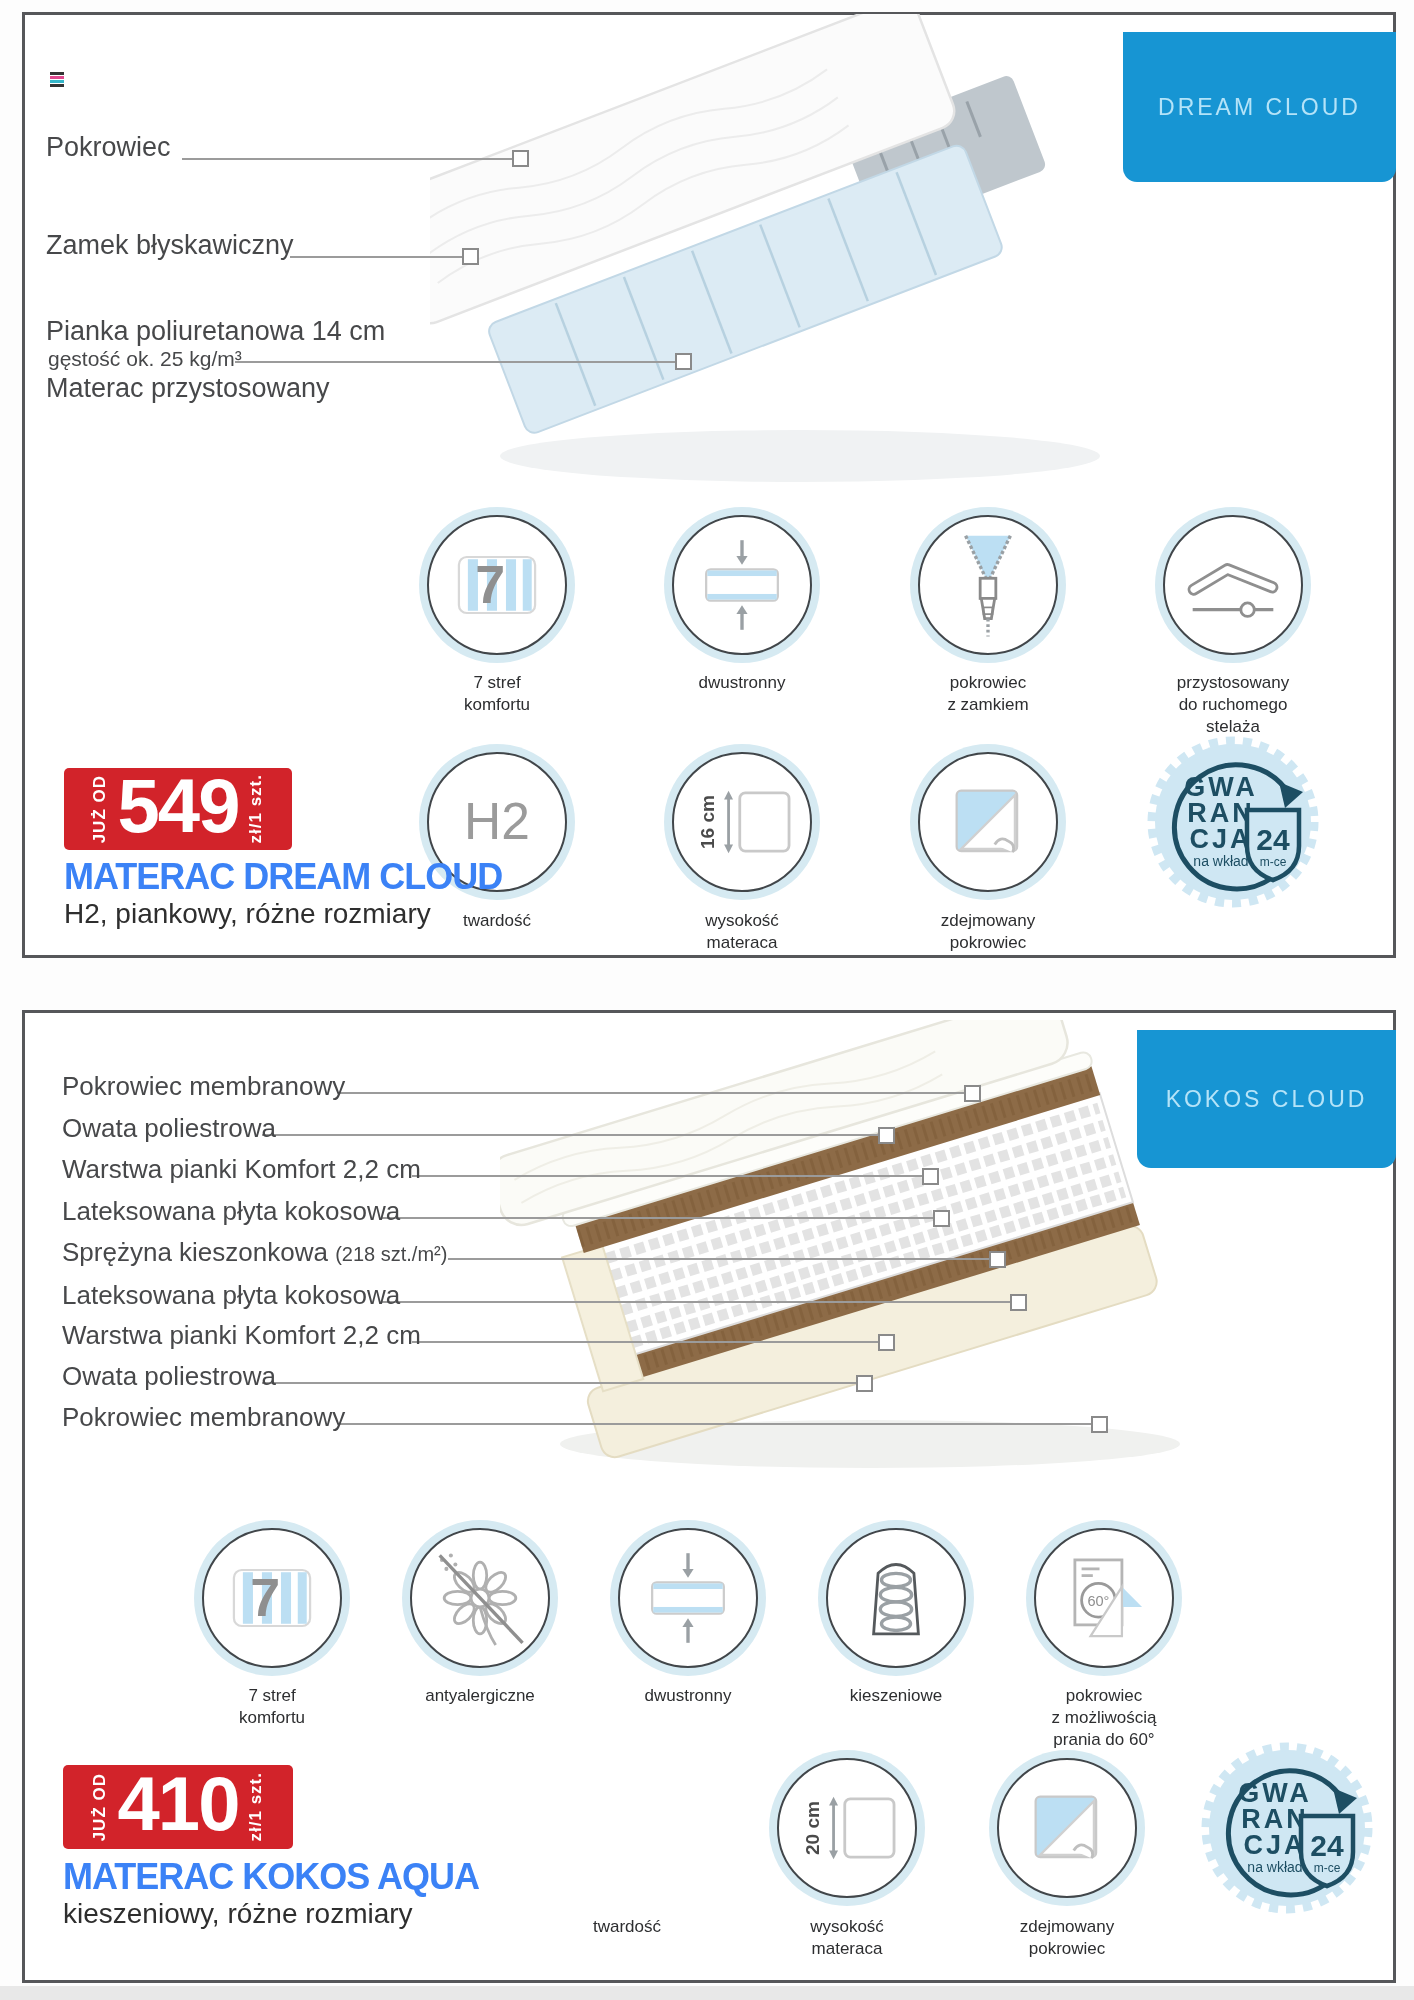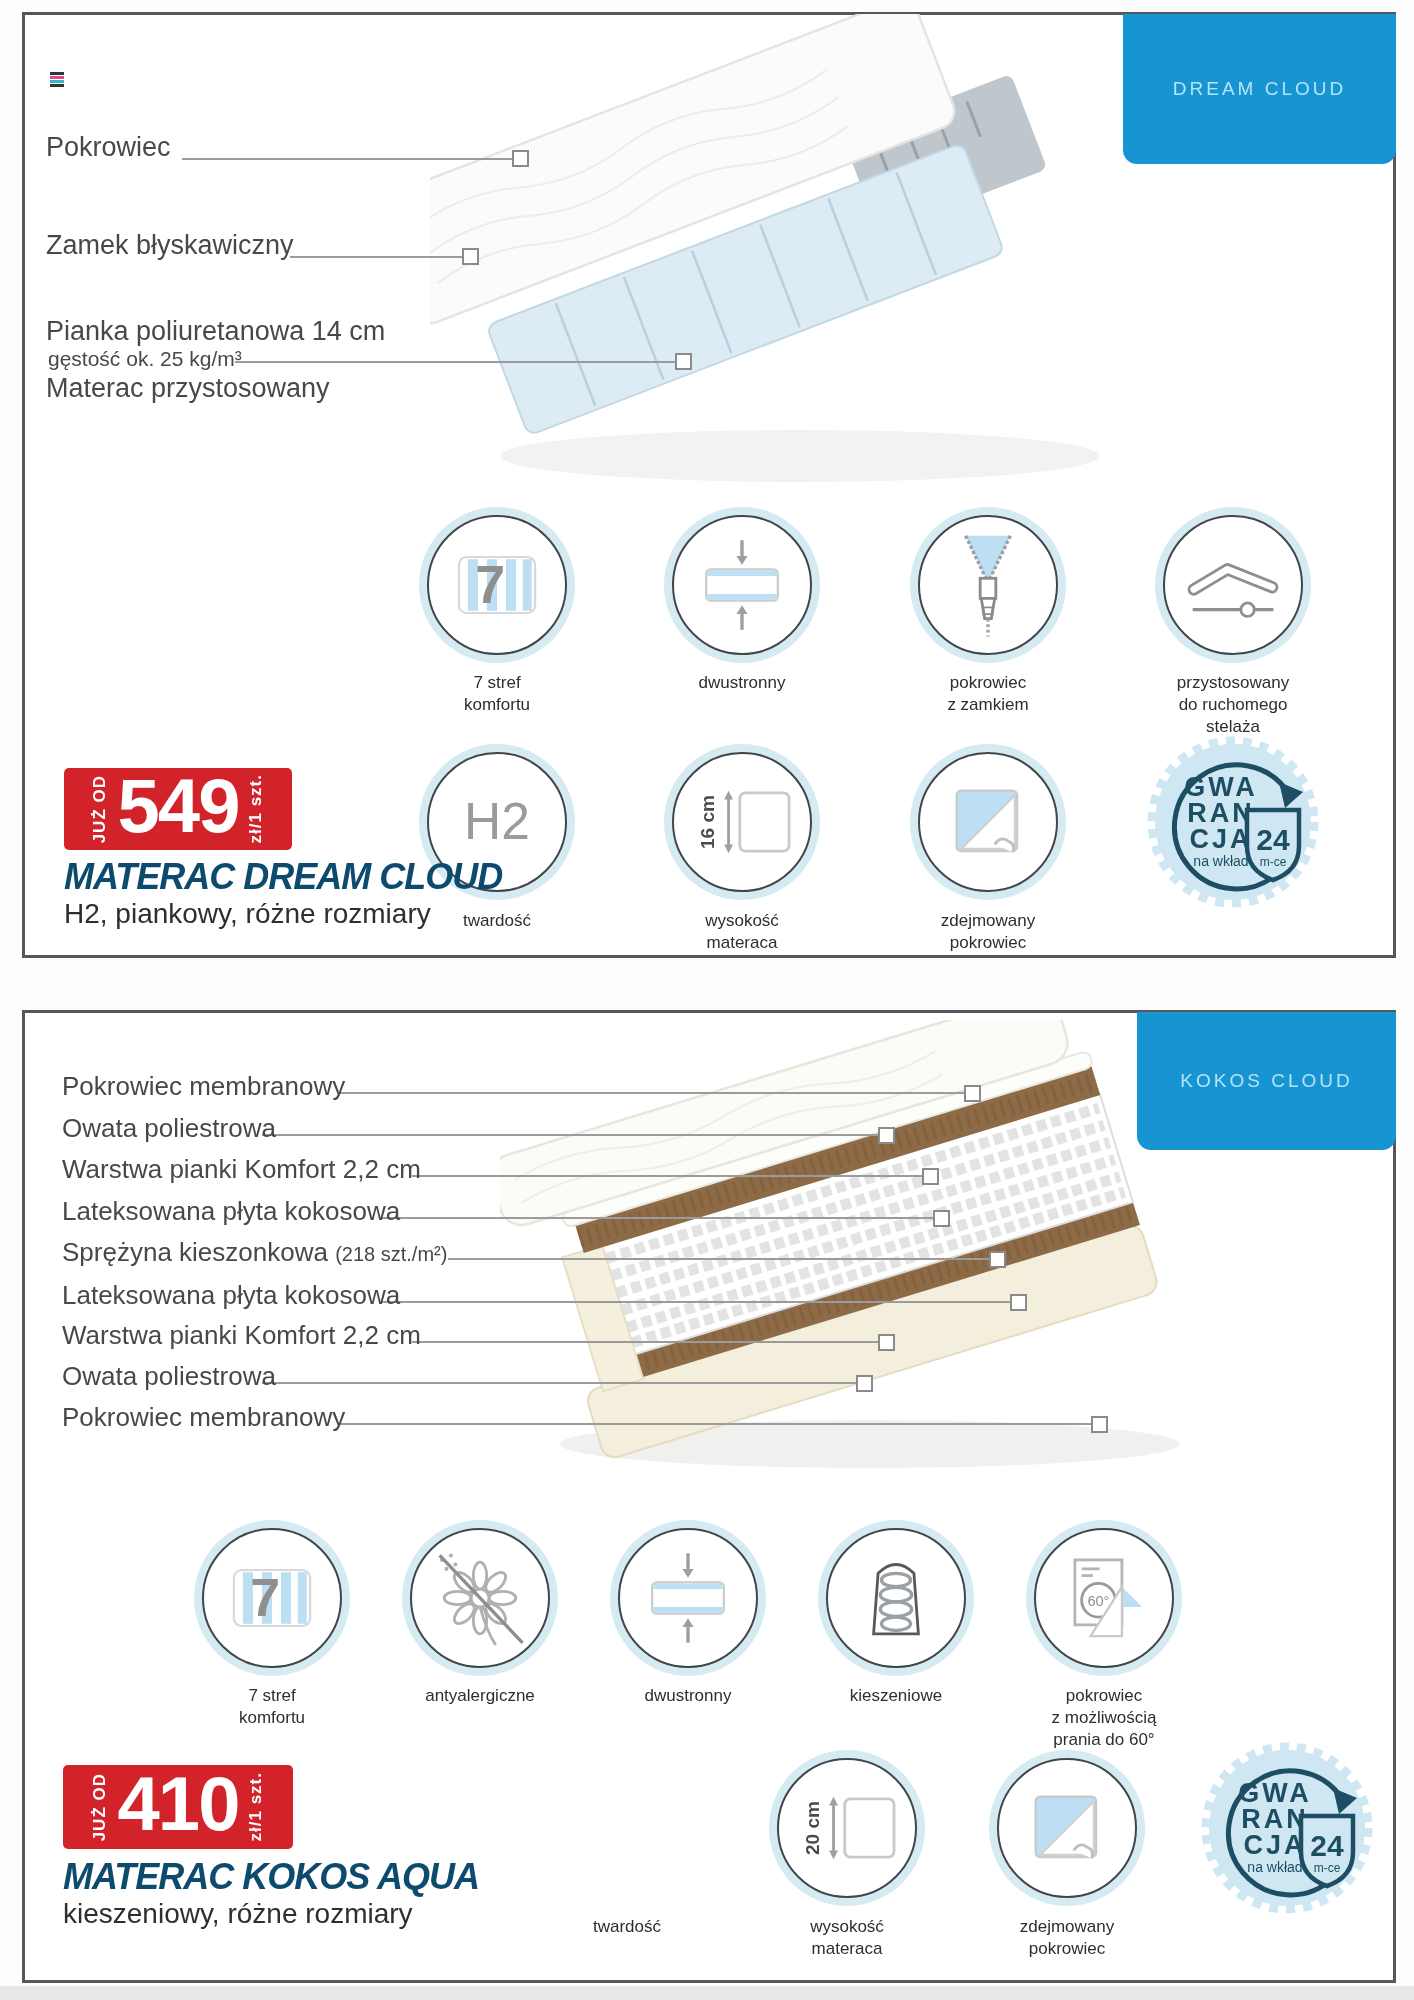--- a/index.html
+++ b/index.html
@@ -4,37 +4,37 @@
 <style>
   html,body{margin:0;padding:0;background:#fdfdfd;}
   .page{position:relative;width:1414px;height:2000px;background:#fdfdfd;overflow:hidden;
         font-family:"Liberation Sans", sans-serif;color:#47484a;}
   .abs{position:absolute;}
   .card{position:absolute;left:22px;width:1374px;background:#ffffff;border:3px solid #56575a;box-sizing:border-box;z-index:1;}
   #card1{top:12px;height:946px;}
   #card2{top:1010px;height:973px;}
   .banner{position:absolute;z-index:6;background:#1795d3;border-radius:0 0 14px 14px;
           display:flex;align-items:center;justify-content:center;color:#b4e3f8;
-          font-size:19px;font-weight:500;letter-spacing:3px;}
+          font-size:23px;font-weight:500;letter-spacing:3px;margin-top:18px;}
   .callout-text{position:absolute;z-index:4;font-size:27px;font-weight:500;color:#47484a;white-space:nowrap;}
   .callout-text.small{font-size:21px;}
   .s2 .callout-text{font-size:26px;}
   .co-note{font-size:20px;font-weight:400;}
   .callout-line{position:absolute;z-index:3;height:0;border-top:2px solid #9b9b9b;}
   .callout-sq{position:absolute;z-index:4;width:13px;height:13px;background:#fff;border:2px solid #8a8a8a;}
   .fc{position:absolute;z-index:4;width:140px;height:140px;border-radius:50%;background:#fff;
       border:2px solid #41464a;box-shadow:0 0 0 8px #d6eaf2;display:flex;align-items:center;justify-content:center;box-sizing:border-box;}
   .fc svg{width:112px;height:112px;}
   .flabel{position:absolute;z-index:4;width:230px;text-align:center;font-size:17px;font-weight:400;
           color:#2d2e30;line-height:1.3;white-space:pre-line;}
   .pricebadge{position:absolute;z-index:5;background:#d2232a;border-radius:5px;color:#fff;
               display:flex;align-items:center;justify-content:center;gap:4px;padding:0 6px;box-sizing:border-box;}
   .vtext{writing-mode:vertical-rl;transform:rotate(180deg);font-size:17px;font-weight:700;letter-spacing:1px;}
   .bignum{font-size:76px;font-weight:700;letter-spacing:-2px;line-height:1;padding:0 4px 6px 4px;}
-  .ptitle{position:absolute;z-index:5;font-size:36px;font-weight:700;letter-spacing:-1px;color:#0c4a6e;white-space:nowrap;font-style:italic;}
+  .ptitle{position:absolute;z-index:5;font-size:36px;font-weight:700;letter-spacing:-1px;color:#3b82f6;white-space:nowrap;}
   .psub{position:absolute;z-index:5;font-size:28px;font-weight:500;color:#2e2e2e;white-space:nowrap;}
   .gbadge{position:absolute;z-index:5;width:180px;height:180px;}
   .printmark{position:absolute;z-index:5;left:50px;top:72px;width:14px;}
   .printmark div{height:3px;margin-bottom:1px;}
   .bottomstrip{position:absolute;z-index:0;left:0;top:1986px;width:1414px;height:14px;background:#e8e8e8;}
 </style>
 </head>
 <body>
 
 <div class="page">

